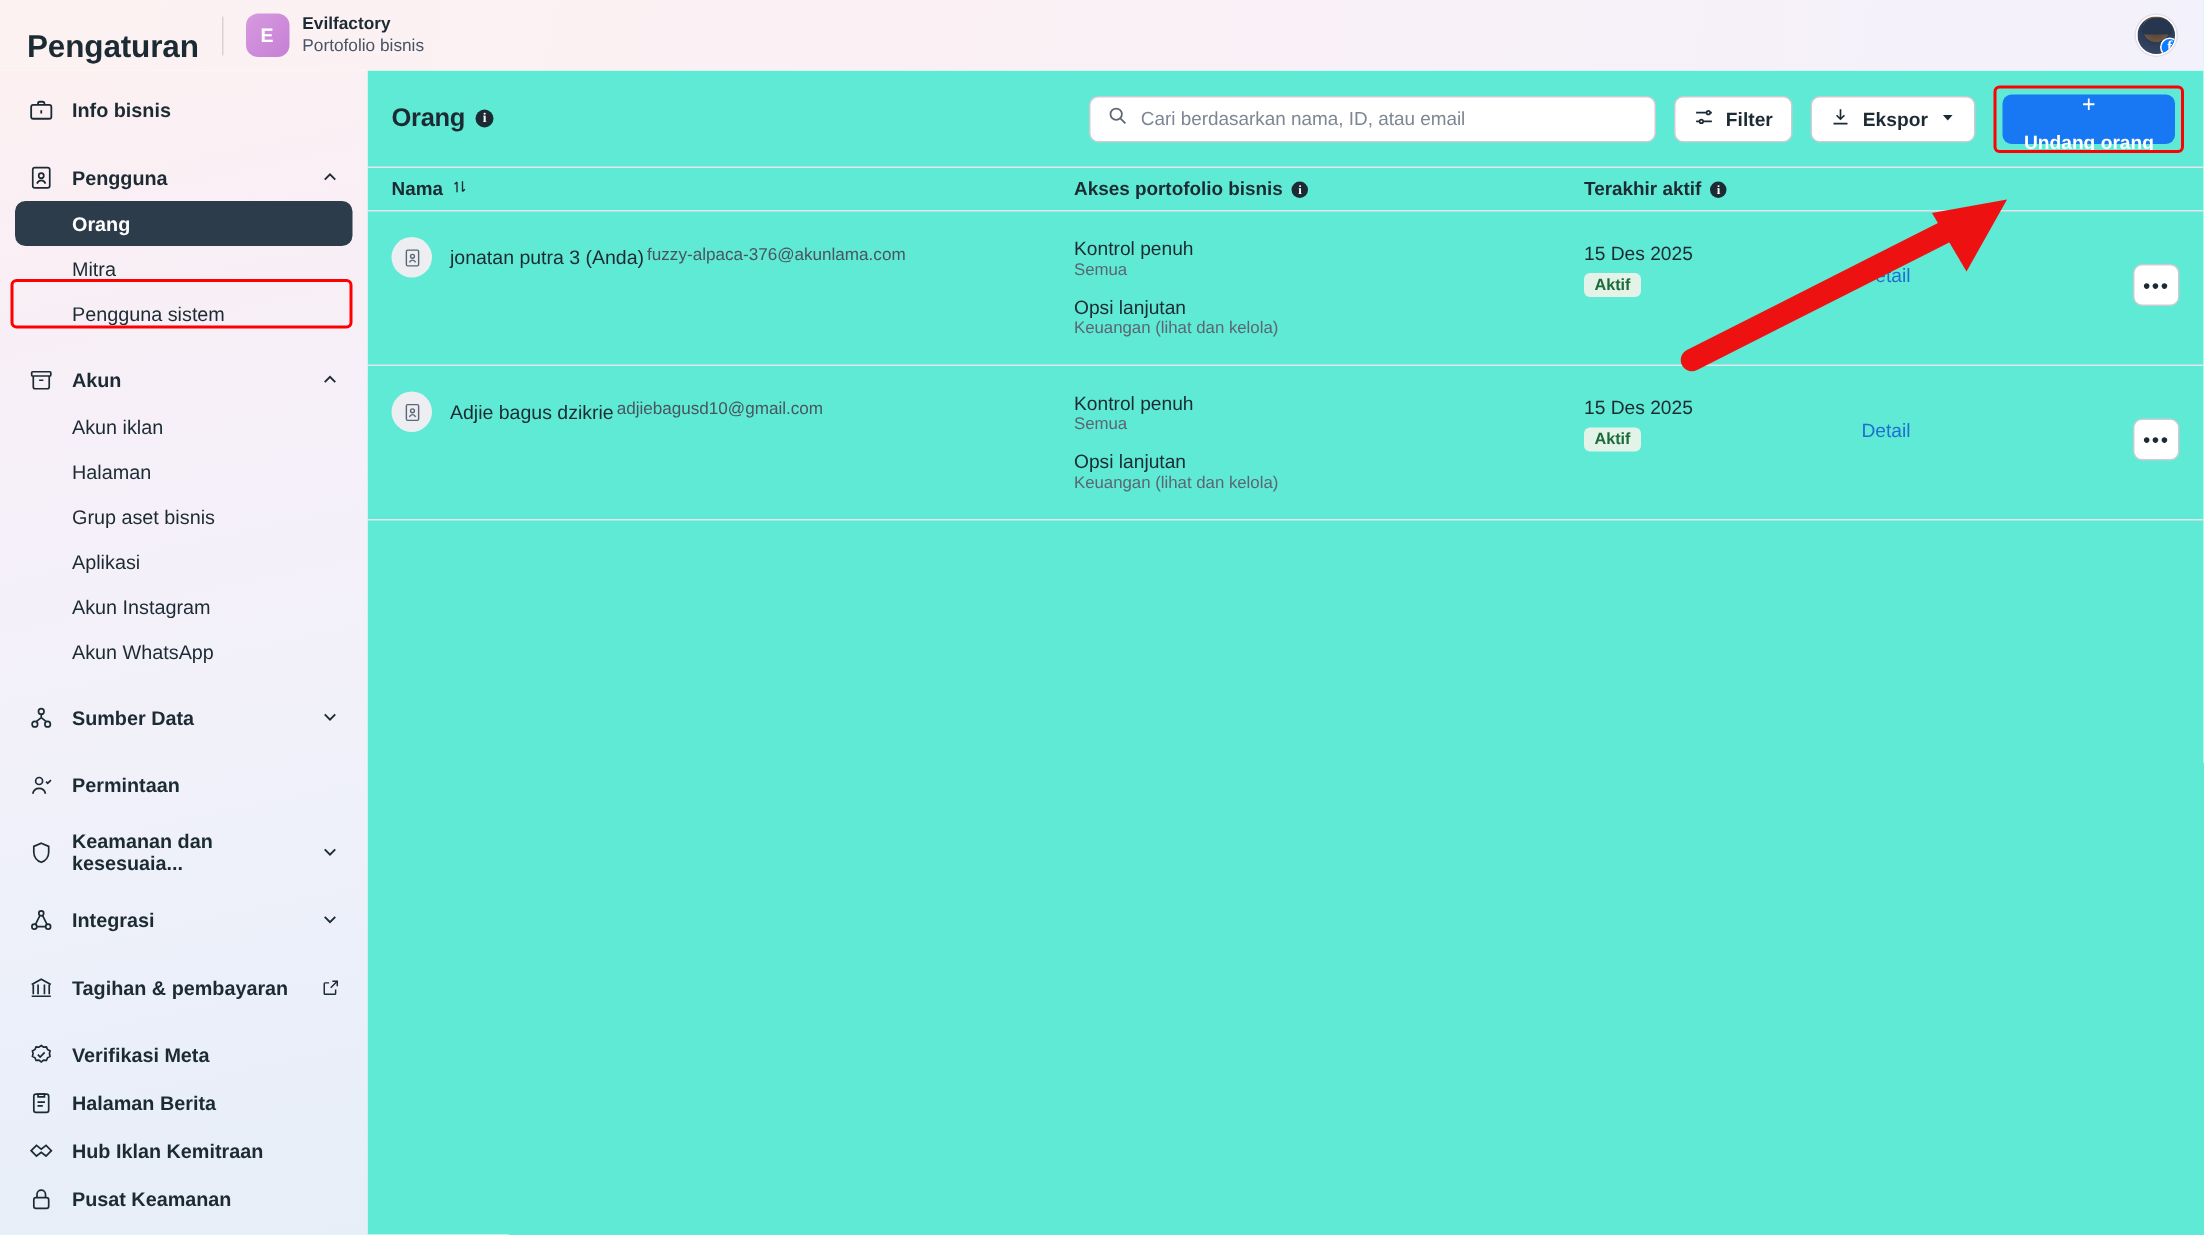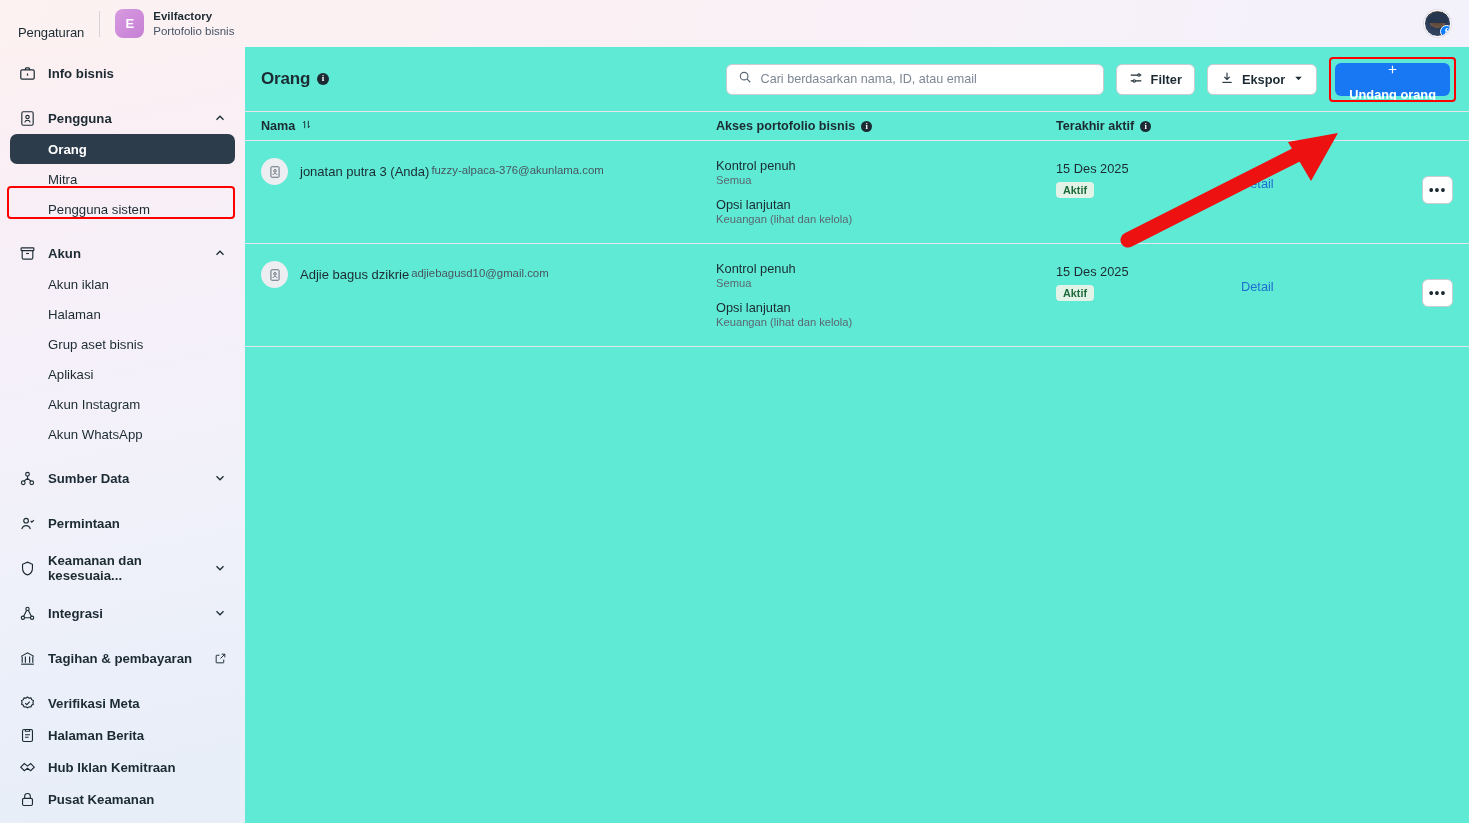--- a/index.html
+++ b/index.html
@@ -13,21 +13,21 @@
 
   
   .topbar {
     height: 47px; flex: 0 0 47px;
     display: flex; align-items: center;
     padding: 0 14px 0 14px;
     background: linear-gradient(100deg, #fdf2f2 0%, #fbf0f3 35%, #f7f1f8 70%, #f3f1fb 100%);
     position: relative; z-index: 5;
   }
   .topbar-title {
-    font-size: 13px; font-weight: 400; color: #1c2b33; letter-spacing: -0.1px;
+    font-size: 21px; font-weight: 700; color: #1c2b33; letter-spacing: -0.1px;
     padding-left: 4px;
     margin-top: 17px;
   }
   .topbar-divider { width: 1px; height: 26px; background: #d9d2d9; margin: 0 15px; }
   .biz { display: flex; align-items: center; gap: 9px; }
   .biz-avatar {
     width: 29px; height: 29px; border-radius: 8px;
     background: linear-gradient(135deg, #d79ae0, #c57fd4);
     color: #fff; font-size: 13px; font-weight: 700;
     display: flex; align-items: center; justify-content: center;

